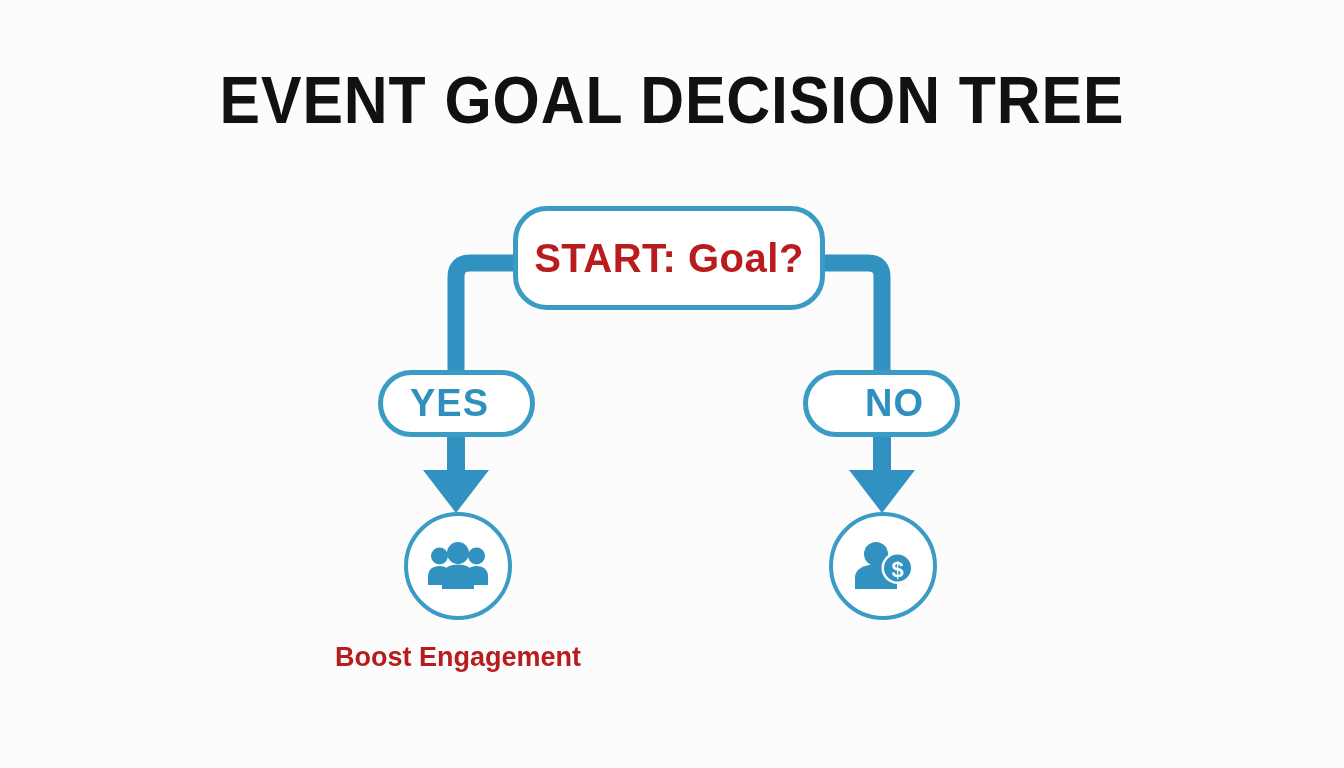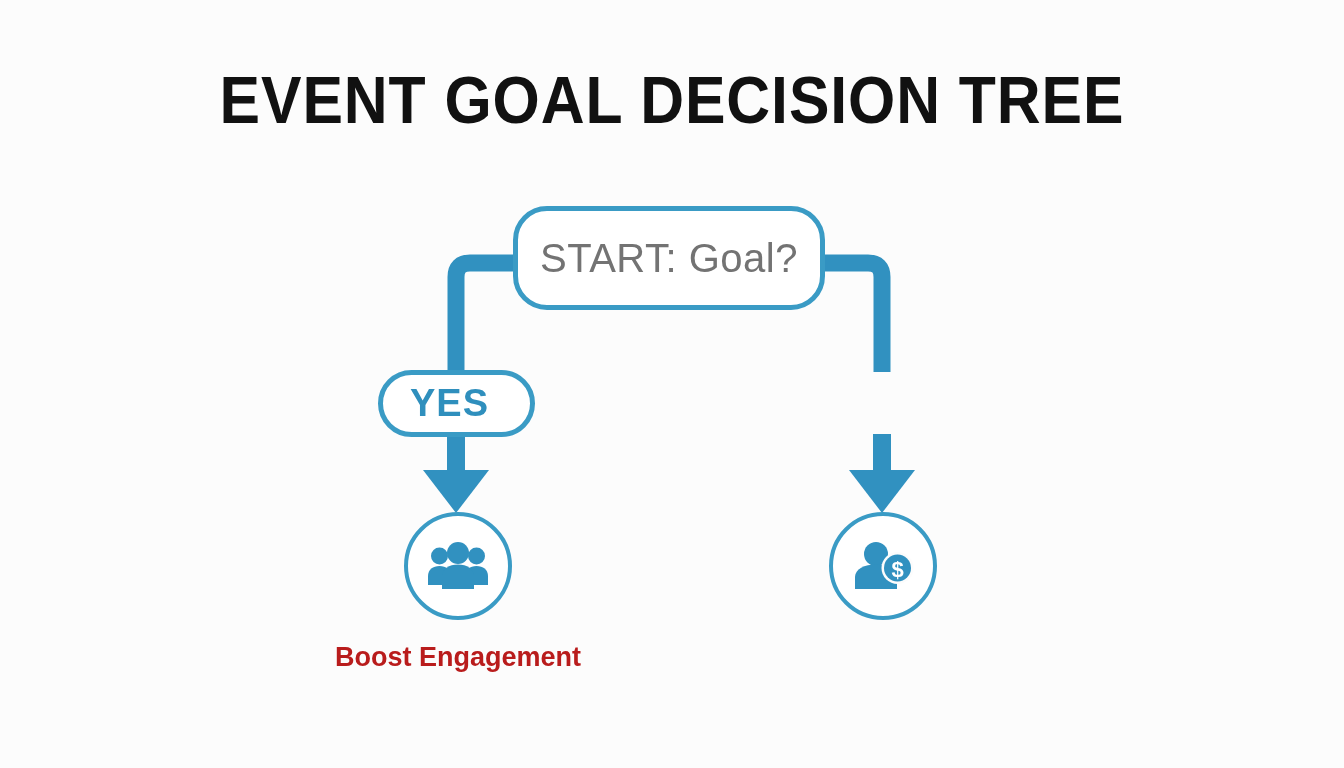--- a/index.html
+++ b/index.html
@@ -58,22 +58,22 @@
     box-sizing: border-box;
     border: 5px solid #3a9bc5;
     border-radius: 34px;
     background: #ffffff;
     display: flex;
     align-items: center;
     justify-content: center;
   }
   #start-node .node-label {
     font-size: 40px;
-    font-weight: normal;
-    color: #737373;
+    font-weight: bold;
+    color: #b91c1c;
     letter-spacing: 0.5px;
     white-space: nowrap;
   }
 
   
   .pill {
     position: absolute;
     top: 370px;
     width: 157px;
     height: 67px;
@@ -152,20 +152,23 @@
   </svg>
 
   <div id="start-node">
     <span class="node-label">START: Goal?</span>
   </div>
 
   <div id="pill-yes" class="pill">
     <span class="node-label">YES</span>
   </div>
 
+  <div id="pill-no" class="pill">
+    <span class="node-label">NO</span>
+  </div>
 
   <div id="outcome-engagement" class="outcome">
     <div class="icon-circle">
       <svg width="62" height="48" viewBox="0 0 62 48">
 
         <circle cx="12.5" cy="14" r="8.5" fill="#3191c0"></circle>
         <path d="M 1 43 L 1 34 C 1 27.5 6 24 12.5 24 C 19 24 24 27.5 24 34 L 24 43 Z" fill="#3191c0"></path>
 
         <circle cx="49.5" cy="14" r="8.5" fill="#3191c0"></circle>
         <path d="M 38 43 L 38 34 C 38 27.5 43 24 49.5 24 C 56 24 61 27.5 61 34 L 61 43 Z" fill="#3191c0"></path>

